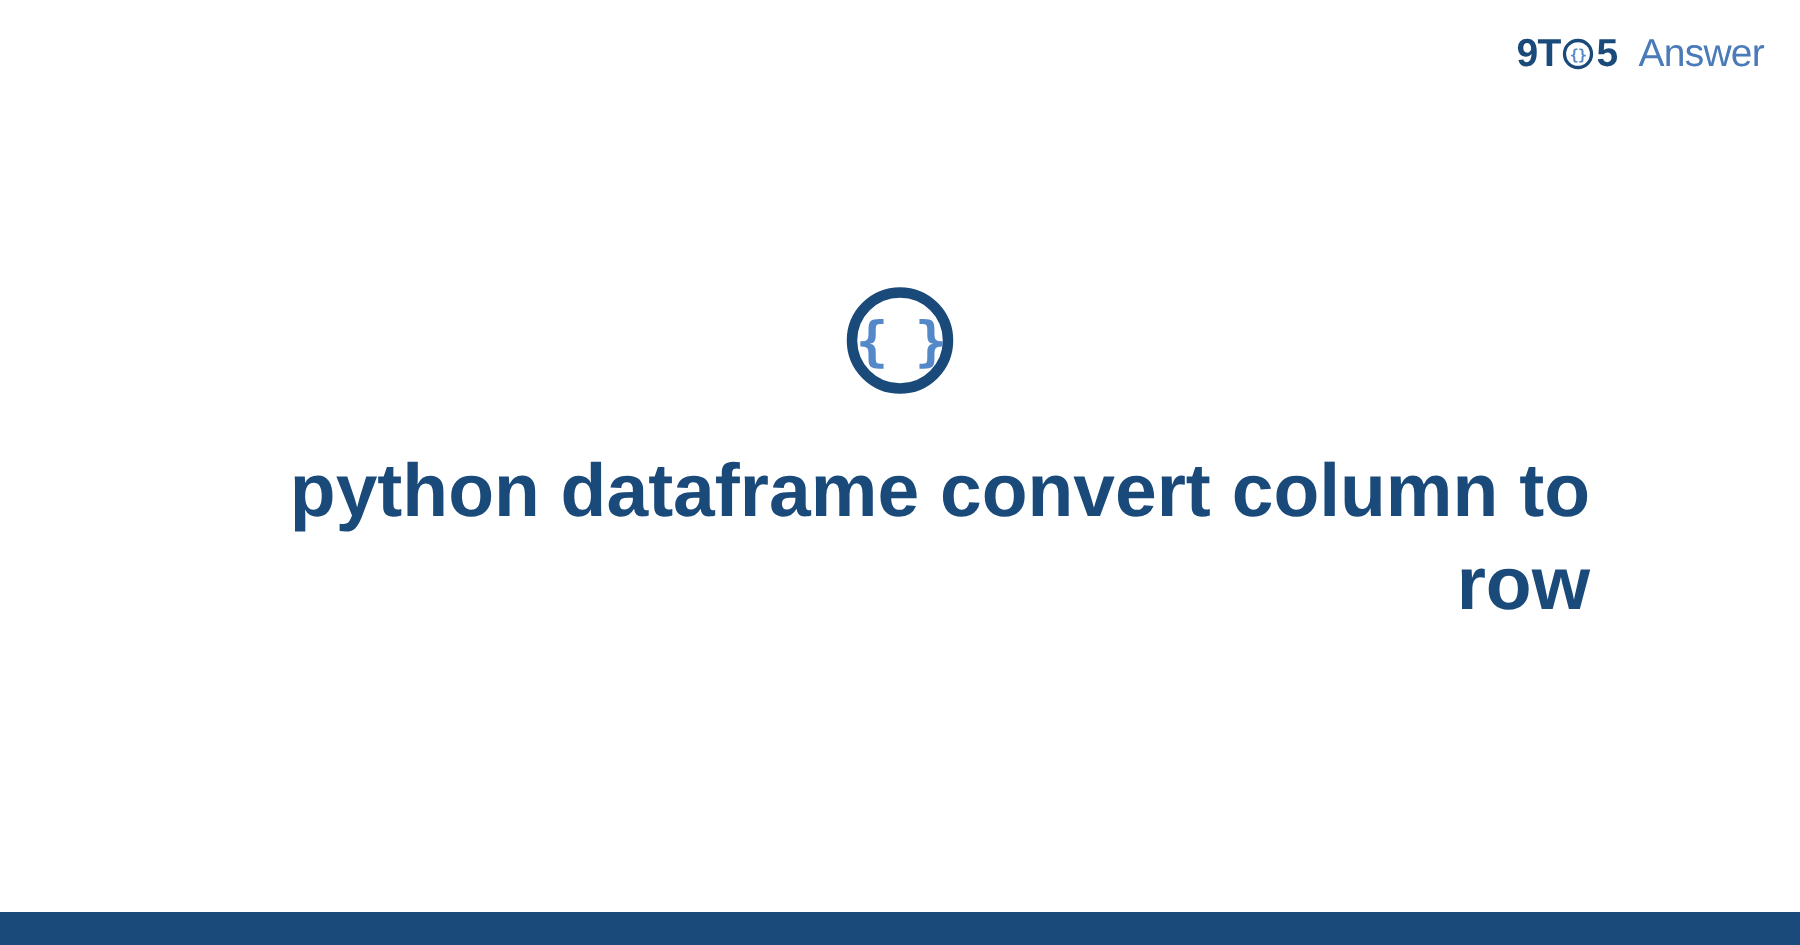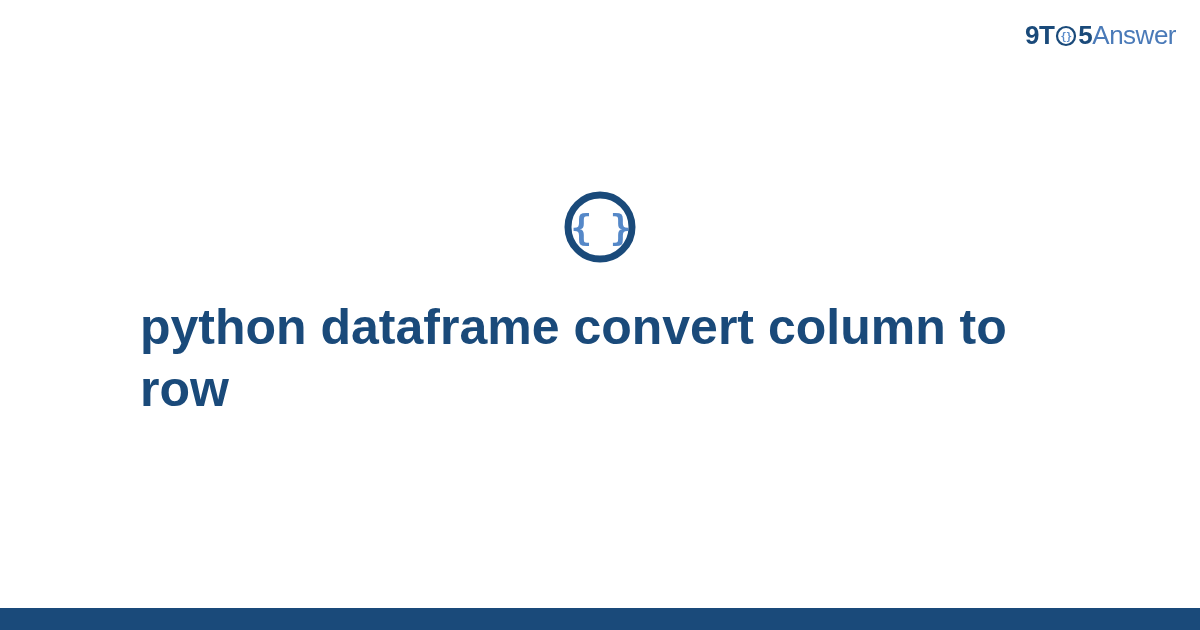--- a/index.html
+++ b/index.html
@@ -39,21 +39,21 @@
       justify-content: center;
       margin: 0 1px;
     }
     .brand-five {
       color: #1a4a7a;
       font-weight: 700;
     }
     .brand-answer {
       color: #4a7ab8;
       font-weight: 400;
-      margin-left: 0;
+      margin-left: 14px;
     }
     .content-wrapper {
       position: absolute;
       top: 0;
       left: 0;
       width: 1200px;
       height: 610px;
       display: flex;
       flex-direction: column;
       align-items: center;
@@ -64,21 +64,21 @@
       width: 74px;
       height: 74px;
       display: flex;
       align-items: center;
       justify-content: center;
     }
     .page-title {
       font-size: 50px;
       font-weight: 700;
       color: #1a4a7a;
-      text-align: left;
+      text-align: right;
       line-height: 1.25;
       max-width: 1000px;
       padding: 0 40px;
     }
     .footer-bar {
       position: absolute;
       bottom: 0;
       left: 0;
       width: 1200px;
       height: 22px;

